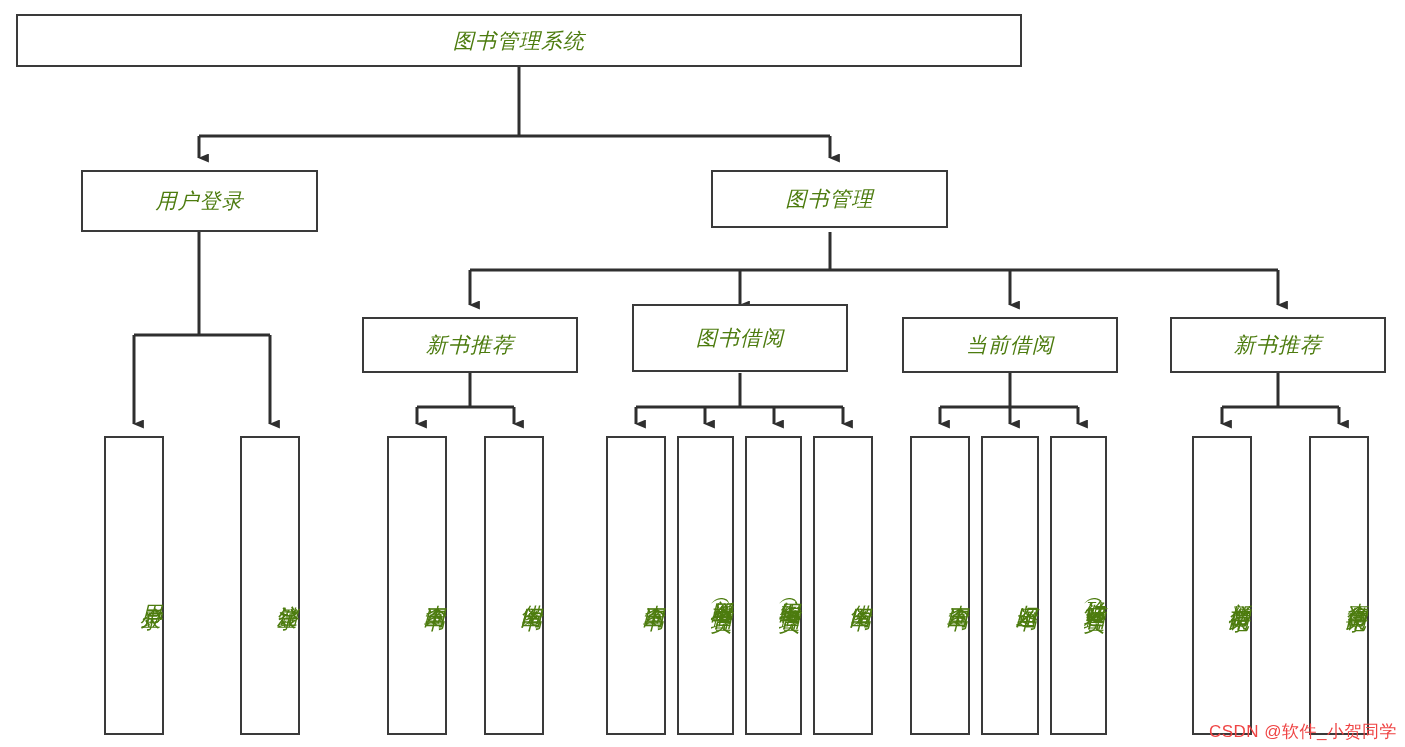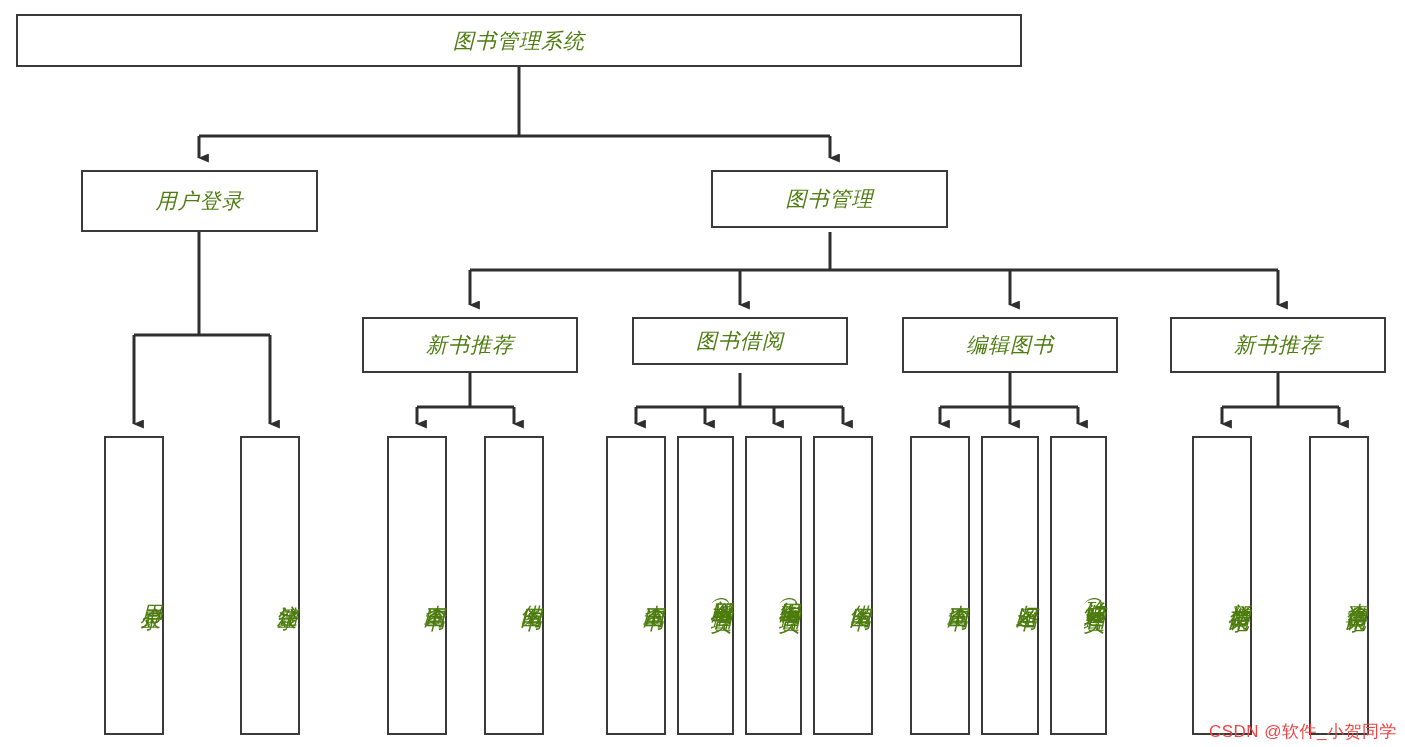--- a/index.html
+++ b/index.html
@@ -130,25 +130,25 @@
   <div class="node horiz" style="left:81px; top:170px; width:237px; height:62px;">
     <span class="node-label">用户登录</span>
   </div>
   <div class="node horiz" style="left:711px; top:170px; width:237px; height:58px;">
     <span class="node-label">图书管理</span>
   </div>
 
   <div class="node horiz" style="left:362px; top:317px; width:216px; height:56px;">
     <span class="node-label">新书推荐</span>
   </div>
-  <div class="node horiz" style="left:632px; top:317px; width:216px; height:48px;">
+  <div class="node horiz" style="left:632px; top:304px; width:216px; height:68px;">
     <span class="node-label">图书借阅</span>
   </div>
   <div class="node horiz" style="left:902px; top:317px; width:216px; height:56px;">
-    <span class="node-label">编辑图书</span>
+    <span class="node-label">当前借阅</span>
   </div>
   <div class="node horiz" style="left:1170px; top:317px; width:216px; height:56px;">
     <span class="node-label">新书推荐</span>
   </div>
 
   <div class="node vert" style="left:104px; top:436px; width:60px; height:299px;">
     <span class="node-label">用户登录</span>
   </div>
   <div class="node vert" style="left:240px; top:436px; width:60px; height:299px;">
     <span class="node-label">注销登录</span>

